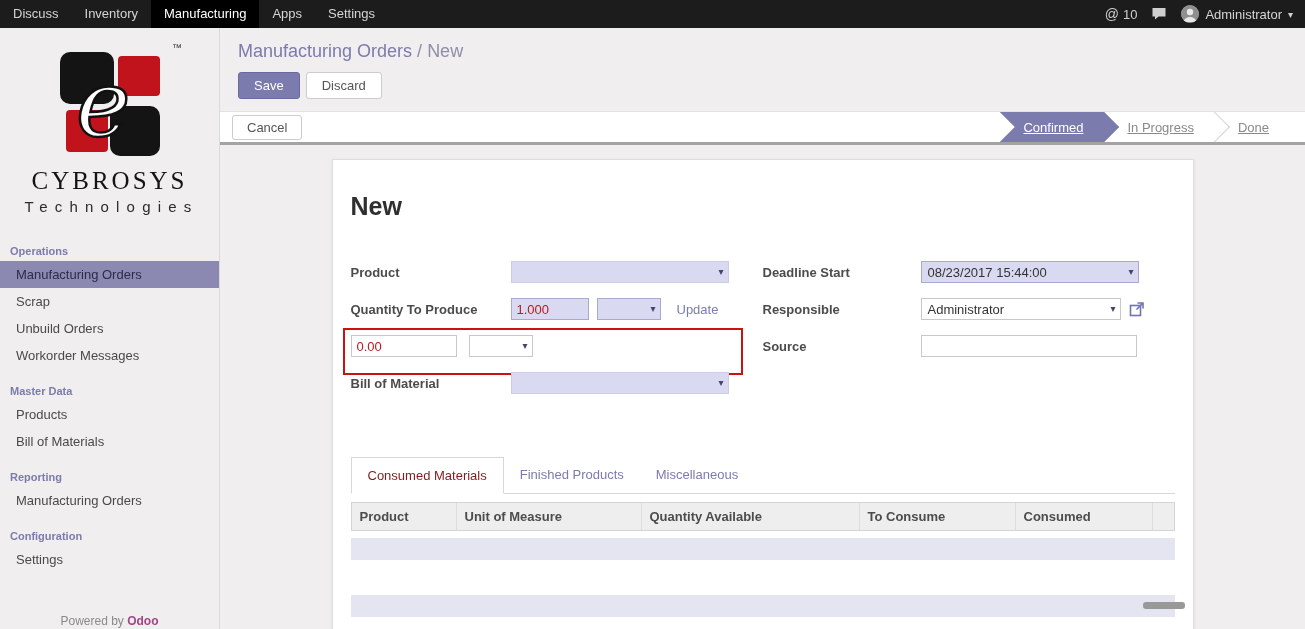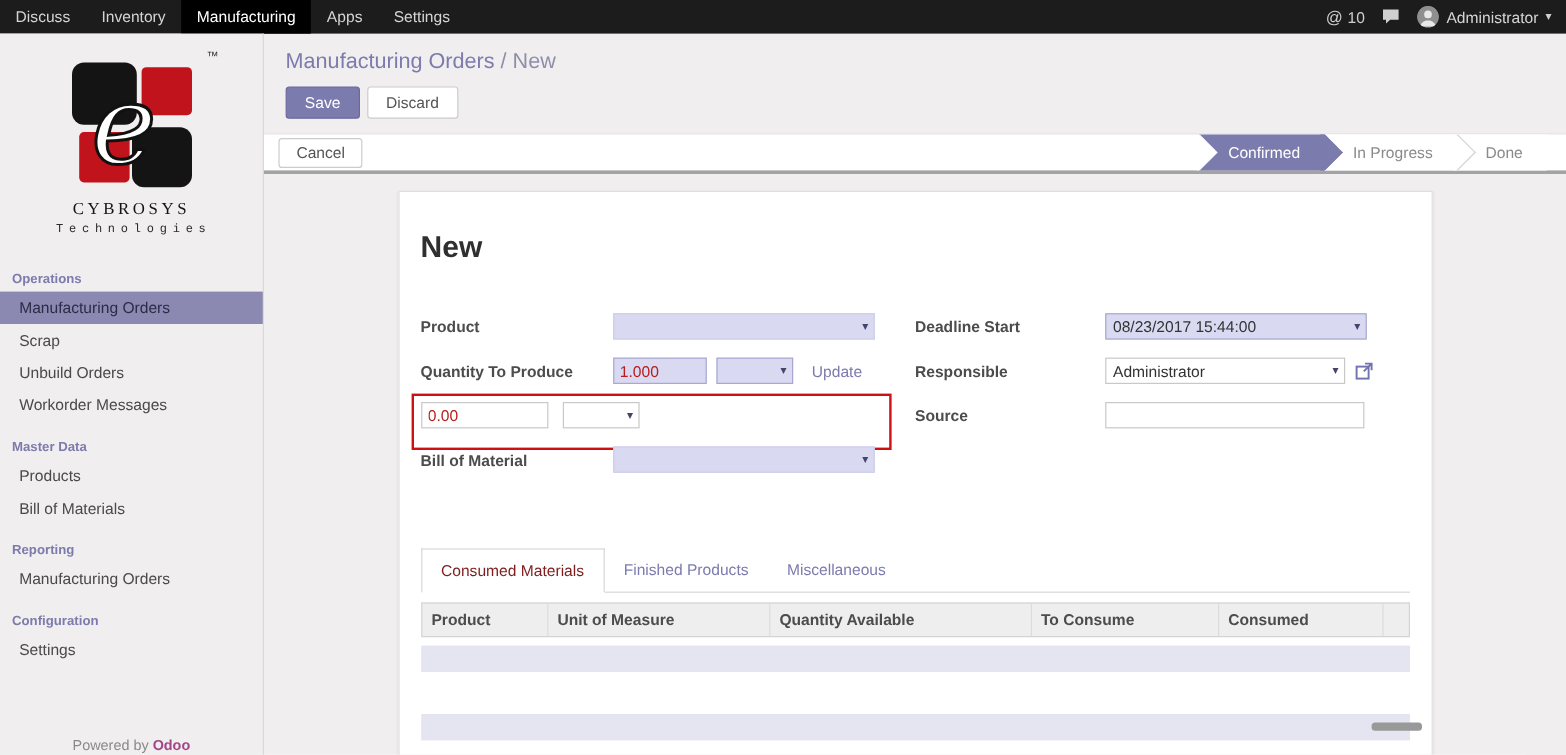--- a/index.html
+++ b/index.html
@@ -19,22 +19,22 @@
   .user-caret { font-size:10px; color:#cfcfcf; }
 
   
   .layout { display:flex; height:601px; }
   .sidebar { width:220px; background:#f0eeee; border-right:1px solid #d9d9d9; position:relative; flex-shrink:0; }
   .content { flex:1; position:relative; overflow:hidden; }
 
   
   .brand { padding-top:22px; text-align:center; position:relative; }
   .brand .tm { position:absolute; top:14px; left:172px; font-size:10px; color:#333; }
-  .brand-name { font-family:"Liberation Serif", serif; font-size:14px; letter-spacing:3px; color:#141414; margin-top:6px; }
-  .brand-tagline { font-family:Liberation Mono, monospace; font-size:10px; letter-spacing:0.48em; color:#2b2b2b; margin-top:3px; padding-left:4px; }
+  .brand-name { font-family:"Liberation Serif", serif; font-size:25px; letter-spacing:3px; color:#141414; margin-top:6px; }
+  .brand-tagline { font-family:Liberation Sans, sans-serif; font-size:15px; letter-spacing:0.48em; color:#2b2b2b; margin-top:3px; padding-left:4px; }
 
   
   .side-menu { margin-top:24px; }
   .menu-section { margin-bottom:10px; }
   .menu-section h3 { color:#7c7bad; font-size:11px; padding:6px 14px 4px 10px; font-weight:bold; }
   .menu-link { display:block; padding:6px 12px 6px 16px; color:#4a4a4a; cursor:pointer; }
   .menu-link.active { background:#8b89b2; color:#2c2c47; }
   .side-footer { position:absolute; bottom:0px; width:100%; text-align:center; font-size:12px; color:#8a8a8a; padding-bottom:1px; }
   .side-footer a { color:#a24689; font-weight:bold; text-decoration:none; cursor:pointer; }
 
@@ -44,21 +44,21 @@
   .breadcrumb .sep, .breadcrumb .current { color:#8e8ea9; }
   .actions { margin:10px 0 0 18px; display:flex; gap:6px;align-items:center; }
   .btn { font-size:13px; border-radius:3px; padding:5px 15px; cursor:pointer; }
   .btn-primary { background:#7c7bad; border:1px solid #6b6aa0; color:#fff; }
   .btn-default { background:#fff; border:1px solid #cccccc; color:#555; }
 
   
   .statusbar { margin-top:12px; background:#fff; border-top:1px solid #e2e2e2; border-bottom:3px solid #a3a3a3; height:34px; display:flex; align-items:center; justify-content:space-between; overflow:hidden; }
   .statusbar .cancel { margin-left:12px; padding:4px 14px; }
   .stages { display:flex; height:34px; padding-right:16px; }
-  .stage { position:relative; display:flex; align-items:center; padding:0 20px 0 24px; color:#8a8a8a; background:#fff; }
+  .stage { position:relative; display:flex; align-items:center; padding:0 20px 0 24px; color:#8a8a8a; background:#fff;text-decoration:underline; }
   .stage.has-arrow::after { content:""; position:absolute; right:-11px; top:50%; width:23px; height:23px;
      transform:translateY(-50%) rotate(45deg); background:#fff; border-top:1px solid #d4d4d4; border-right:1px solid #d4d4d4; z-index:2; }
   .stage.active { background:#7c7bad; color:#fff; z-index:1; }
   .stage.active::after { background:#7c7bad; border-color:#7c7bad; }
   .stage.active::before { content:""; position:absolute; left:-12px; top:50%; width:23px; height:23px;
      transform:translateY(-50%) rotate(45deg); background:#fff; }
 
   
   .sheet { width:862px; margin:14px auto 0; background:#fff; border:1px solid #dedede; box-shadow:0 1px 3px rgba(0,0,0,0.08);
      padding:22px 18px 0; min-height:482px; position:relative; }

